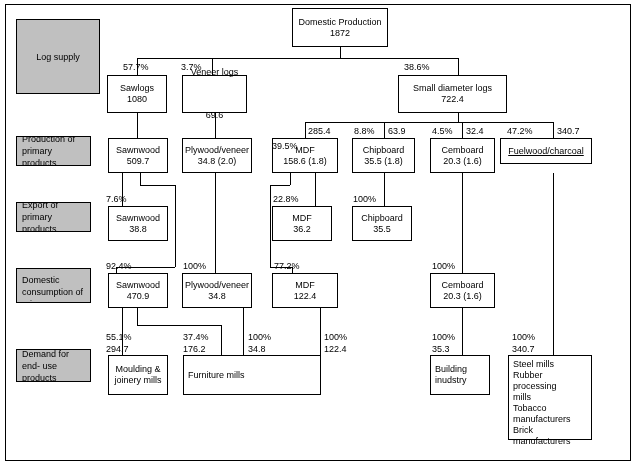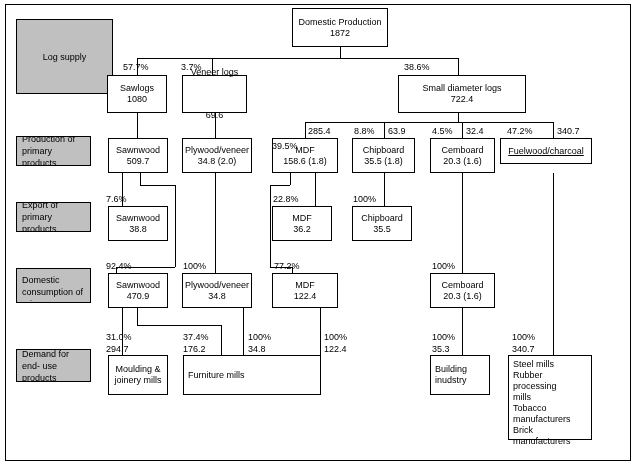--- a/index.html
+++ b/index.html
@@ -54,21 +54,21 @@
     padding:3px 4px;line-height:11px;font-size:9px;
   }
 </style>
 </head>
 <body>
 
 <div id="canvas">
 
   <div class="frame"></div>
 
-  <div class="stage mid" style="left:16px;top:19px;width:97px;height:75px;">
+  <div class="stage mid" style="left:16px;top:19px;width:84px;height:75px;">
     <span style="width:100%;text-align:center;">Log supply</span>
   </div>
 
   <div class="stage mid" style="left:16px;top:136px;width:75px;height:30px;">
     <span>Production of
 primary products</span>
   </div>
 
   <div class="stage mid" style="left:16px;top:202px;width:75px;height:30px;">
     <span>Export of primary
@@ -104,21 +104,21 @@
     <span class="l2">1080</span>
   </div>
   <div class="lbl" style="left:106px;top:62px;margin-left:17px;">57.7%</div>
 
   <div class="node" style="left:182px;top:75px;width:65px;height:38px;gap:32px;">
     <span class="l1">Veneer logs</span>
     <span class="l2">69.6</span>
   </div>
   <div class="lbl" style="left:181px;top:62px;">3.7%</div>
 
-  <div class="node" style="left:398px;top:75px;width:128px;height:38px;">
+  <div class="node" style="left:398px;top:75px;width:109px;height:38px;">
     <span class="l1">Small diameter logs</span>
     <span class="l2">722.4</span>
   </div>
   <div class="lbl" style="left:404px;top:62px;">38.6%</div>
 
   <div class="v" style="left:137px;top:113px;height:25px;"></div>
 
   <div class="v" style="left:215px;top:113px;height:25px;"></div>
 
   <div class="v" style="left:458px;top:113px;height:9px;"></div>
@@ -236,21 +236,21 @@
   <div class="v" style="left:137px;top:308px;height:17px;"></div>
   <div class="h" style="left:137px;top:325px;width:84px;"></div>
   <div class="v" style="left:221px;top:325px;height:30px;"></div>
 
   <div class="v" style="left:243px;top:308px;height:47px;"></div>
 
   <div class="v" style="left:320px;top:308px;height:47px;"></div>
 
   <div class="v" style="left:462px;top:308px;height:47px;"></div>
 
-  <div class="lbl" style="left:106px;top:332px;">31.0%</div>
+  <div class="lbl" style="left:106px;top:332px;">55.1%</div>
   <div class="lbl" style="left:106px;top:344px;">294.7</div>
 
   <div class="lbl" style="left:183px;top:332px;">37.4%</div>
   <div class="lbl" style="left:183px;top:344px;">176.2</div>
 
   <div class="lbl" style="left:248px;top:332px;">100%</div>
   <div class="lbl" style="left:248px;top:344px;">34.8</div>
 
   <div class="lbl" style="left:324px;top:332px;">100%</div>
   <div class="lbl" style="left:324px;top:344px;">122.4</div>

